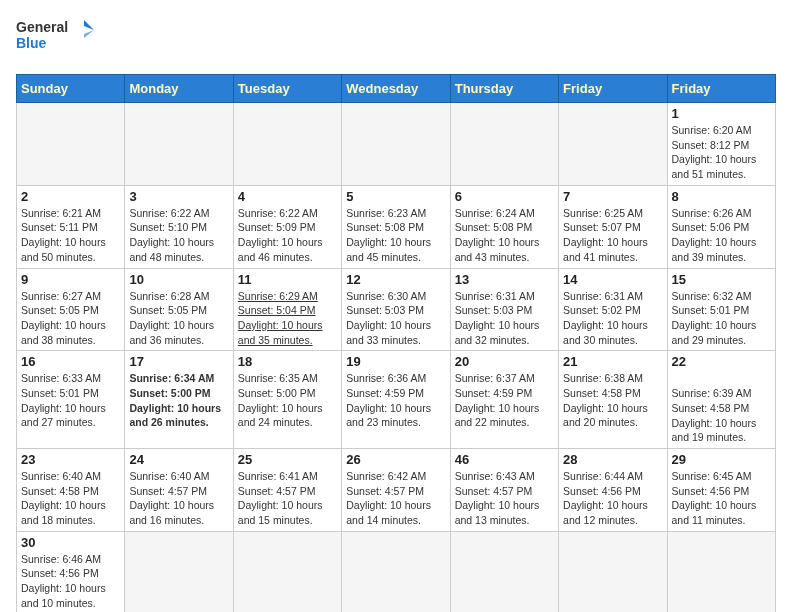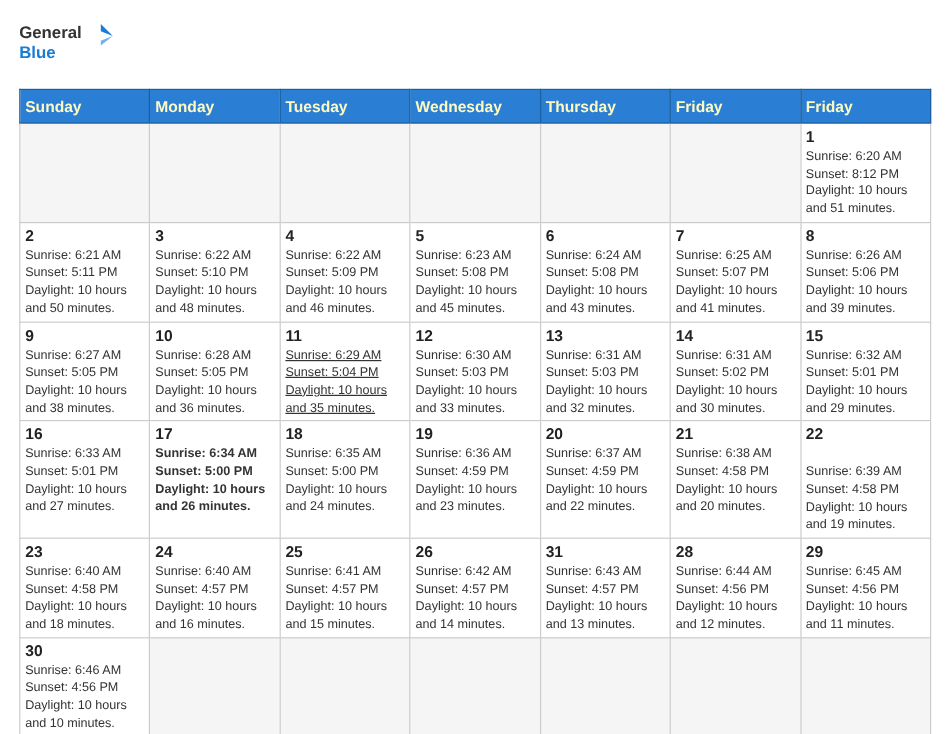--- a/index.html
+++ b/index.html
@@ -266,21 +266,21 @@
 Sunset: 4:57 PM
 Daylight: 10 hours and 15 minutes.</div>
         </td>
         <td>
           <div class="day-number">26</div>
           <div class="day-info" style="white-space: pre-line;">Sunrise: 6:42 AM
 Sunset: 4:57 PM
 Daylight: 10 hours and 14 minutes.</div>
         </td>
         <td>
-          <div class="day-number">31</div>
+          <div class="day-number">46</div>
           <div class="day-info" style="white-space: pre-line;">Sunrise: 6:43 AM
 Sunset: 4:57 PM
 Daylight: 10 hours and 13 minutes.</div>
         </td>
         <td>
           <div class="day-number">28</div>
           <div class="day-info" style="white-space: pre-line;">Sunrise: 6:44 AM
 Sunset: 4:56 PM
 Daylight: 10 hours and 12 minutes.</div>
         </td>

